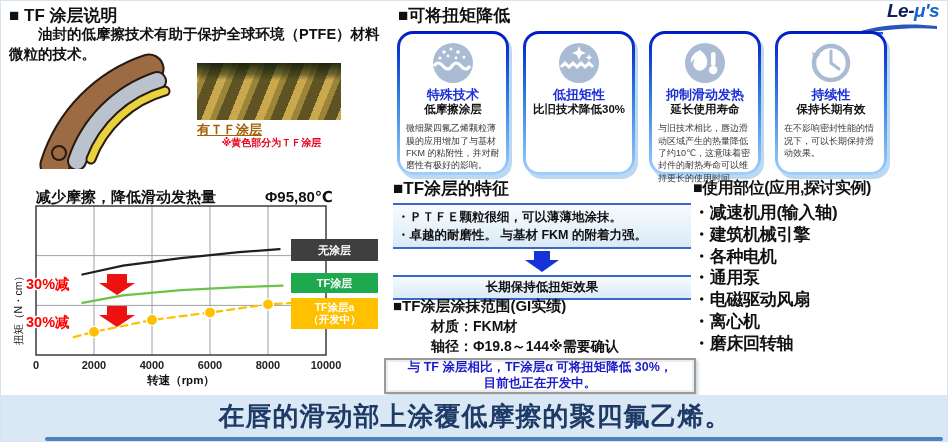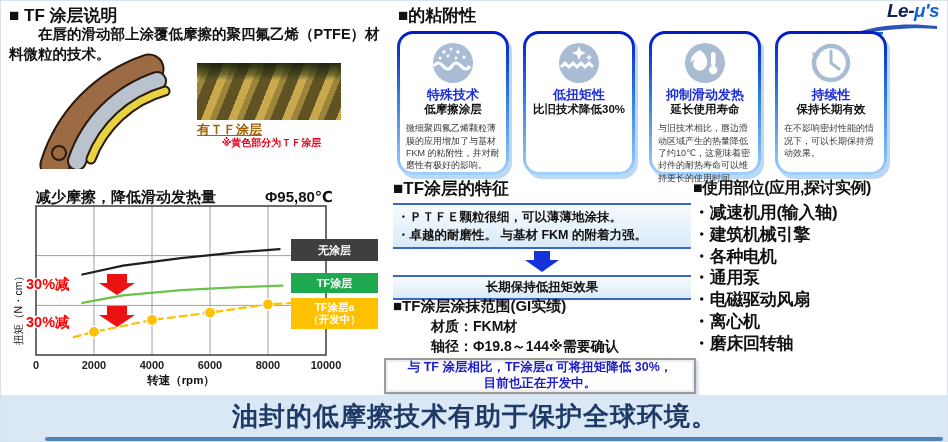--- a/index.html
+++ b/index.html
@@ -62,21 +62,21 @@
   #bottom-bar{left:44px;top:436px;width:898px;height:4px;background:#4f81bd;border-radius:2px;}
 
   svg text{font-family:"Liberation Sans","DejaVu Sans",sans-serif;}
 </style>
 </head>
 <body>
 
 <div id="slide">
 
   <div class="abs" id="left-title">■ TF 涂层说明</div>
-  <div class="abs" id="left-desc">在唇的滑动部上涂覆低摩擦的聚四氟乙烯（PTFE）材料微粒的技术。</div>
+  <div class="abs" id="left-desc">油封的低摩擦技术有助于保护全球环境（PTFE）材料微粒的技术。</div>
 
   <svg class="abs" id="seal-svg" style="left:26px;top:52px;" width="164" height="116" viewBox="0 0 164 116">
     <path d="M28,112 A148,148 0 0 1 122,16" fill="none" stroke="#2a1a10" stroke-width="31" stroke-linecap="round"></path>
     <path d="M28,112 A148,148 0 0 1 122,16" fill="none" stroke="#9c6b44" stroke-width="27" stroke-linecap="round"></path>
     <path d="M50,108 A128,128 0 0 1 130,28" fill="none" stroke="#2a1a10" stroke-width="20" stroke-linecap="round"></path>
     <path d="M50,108 A128,128 0 0 1 130,28" fill="none" stroke="#b9c2cd" stroke-width="16" stroke-linecap="round"></path>
     <path d="M64,106 A112,112 0 0 1 138,38" fill="none" stroke="#2a1a10" stroke-width="11" stroke-linecap="round"></path>
     <path d="M64,106 A112,112 0 0 1 138,38" fill="none" stroke="#e8d23e" stroke-width="7" stroke-linecap="round"></path>
     <circle cx="32" cy="100" r="7" fill="#9c6b44" stroke="#2a1a10" stroke-width="2"></circle>
   </svg>
@@ -126,21 +126,21 @@
         <text x="83" y="183" font-size="11" font-weight="bold" fill="#222" text-anchor="middle">2000</text>
         <text x="141" y="183" font-size="11" font-weight="bold" fill="#222" text-anchor="middle">4000</text>
         <text x="199" y="183" font-size="11" font-weight="bold" fill="#222" text-anchor="middle">6000</text>
         <text x="257" y="183" font-size="11" font-weight="bold" fill="#222" text-anchor="middle">8000</text>
         <text x="315" y="183" font-size="11" font-weight="bold" fill="#222" text-anchor="middle">10000</text>
       </g>
     <text x="170" y="198" font-size="11.5" font-weight="bold" fill="#111" text-anchor="middle">转速（rpm）</text>
     <text transform="translate(11,122) rotate(-90)" font-size="10.5" fill="#111" text-anchor="middle">扭矩（N・cm）</text>
   </svg>
 
-  <div class="abs" id="features-title">■的粘附性</div>
+  <div class="abs" id="features-title">■可将扭矩降低</div>
 
   <div class="abs" id="logo">
     <span class="logo-text"><span class="p1">Le-</span><span class="p2">μ's</span></span>
     <svg width="84" height="12" viewBox="0 0 84 12">
       <path d="M2,9 C28,1 56,0 82,3 L82,6 C56,4 26,7 6,11 Z" fill="#2b55b8"></path>
       <rect x="2" y="9" width="26" height="2.5" fill="#1763d2"></rect>
     </svg>
   </div>
 
   <div class="abs" id="cards">
@@ -246,17 +246,17 @@
       <li>建筑机械引擎</li>
       <li>各种电机</li>
       <li>通用泵</li>
       <li>电磁驱动风扇</li>
       <li>离心机</li>
       <li>磨床回转轴</li>
     </ul>
   </div>
 
   <div class="abs" id="banner">
-    <div id="banner-text">油封的低摩擦技术有助于保护全球环境。</div>
+    <div id="banner-text">在唇的滑动部上涂覆低摩擦的聚四氟乙烯。</div>
   </div>
   <div class="abs" id="bottom-bar"></div>
 
 </div>
 
 </body></html>

